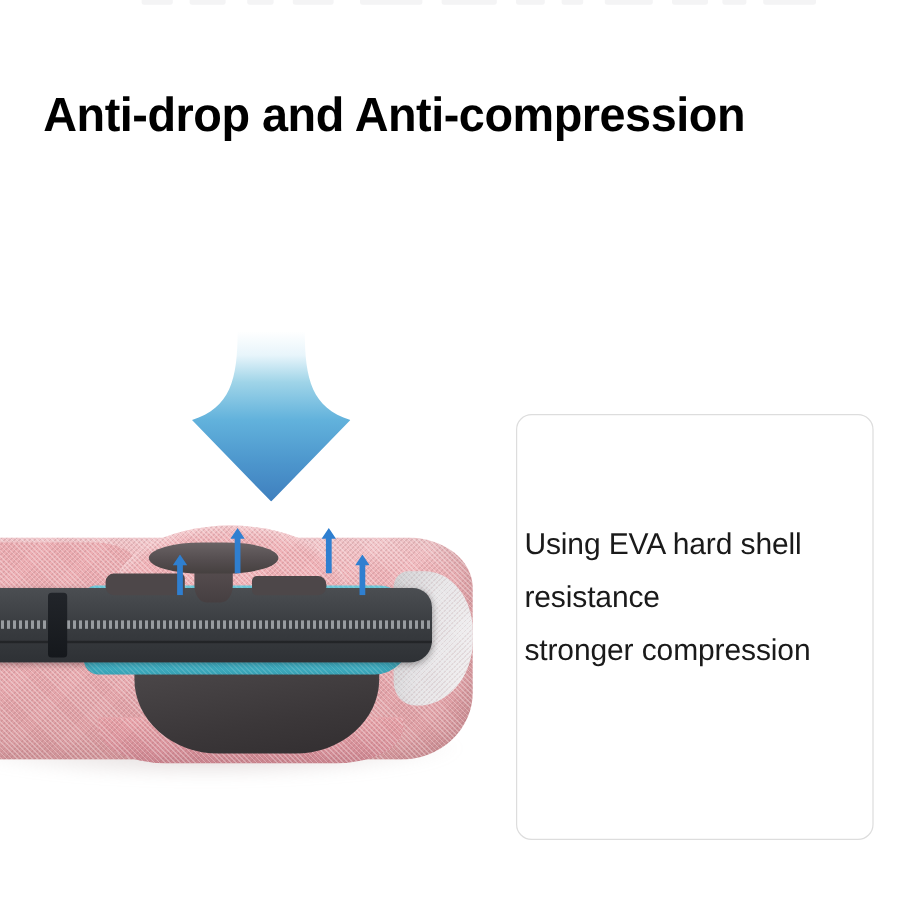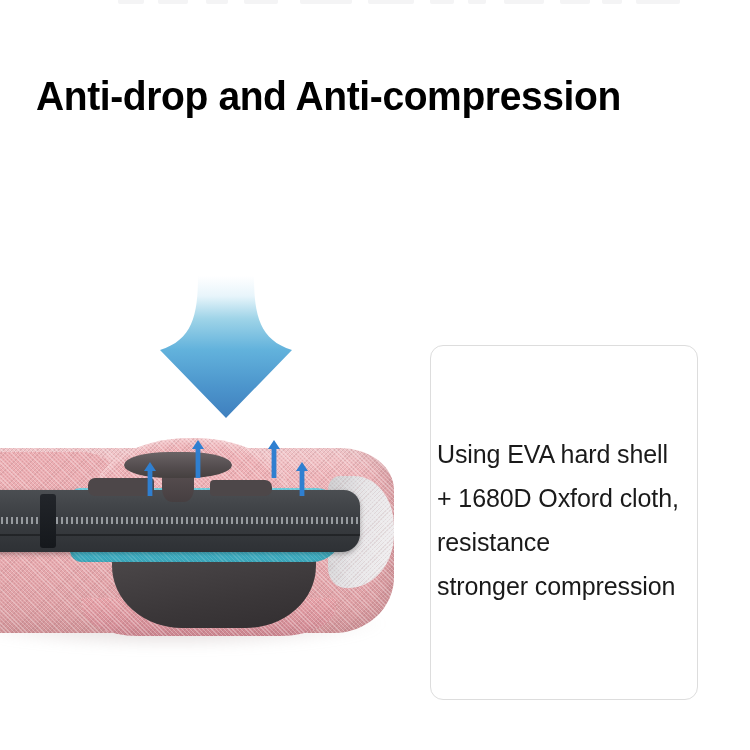--- a/index.html
+++ b/index.html
@@ -303,21 +303,21 @@
     position: absolute;
     width: 12px;
   }
   .resist-arrow svg { display: block; width: 100%; height: 100%; }
 
   
   .callout {
     position: absolute;
     left: 430px;
     top: 345px;
-    width: 268px;
+    width: 298px;
     height: 355px;
     box-sizing: border-box;
     background: #ffffff;
     border: 1px solid #dddddd;
     border-radius: 13px;
   }
   .callout-text {
     position: absolute;
     left: 6px;
     top: 86px;
@@ -435,19 +435,18 @@
       <div class="resist-arrow" style="left: 296px; top: 462px; height: 34px;">
         <svg viewBox="0 0 12 34" preserveAspectRatio="none" xmlns="http://www.w3.org/2000/svg">
           <path d="M6,0 L12,9 L8.4,9 L8.4,34 L3.6,34 L3.6,9 L0,9 Z" fill="#2f7fd0"></path>
         </svg>
       </div>
     </div>
 
   <div class="callout">
     <div class="callout-text">
       <span>Using EVA hard shell</span>
-      <span>+ 1680D Oxford cloth,</span>
       <span>resistance</span>
       <span>stronger compression</span>
     </div>
   </div>
 
 </div>
 
 </body></html>

